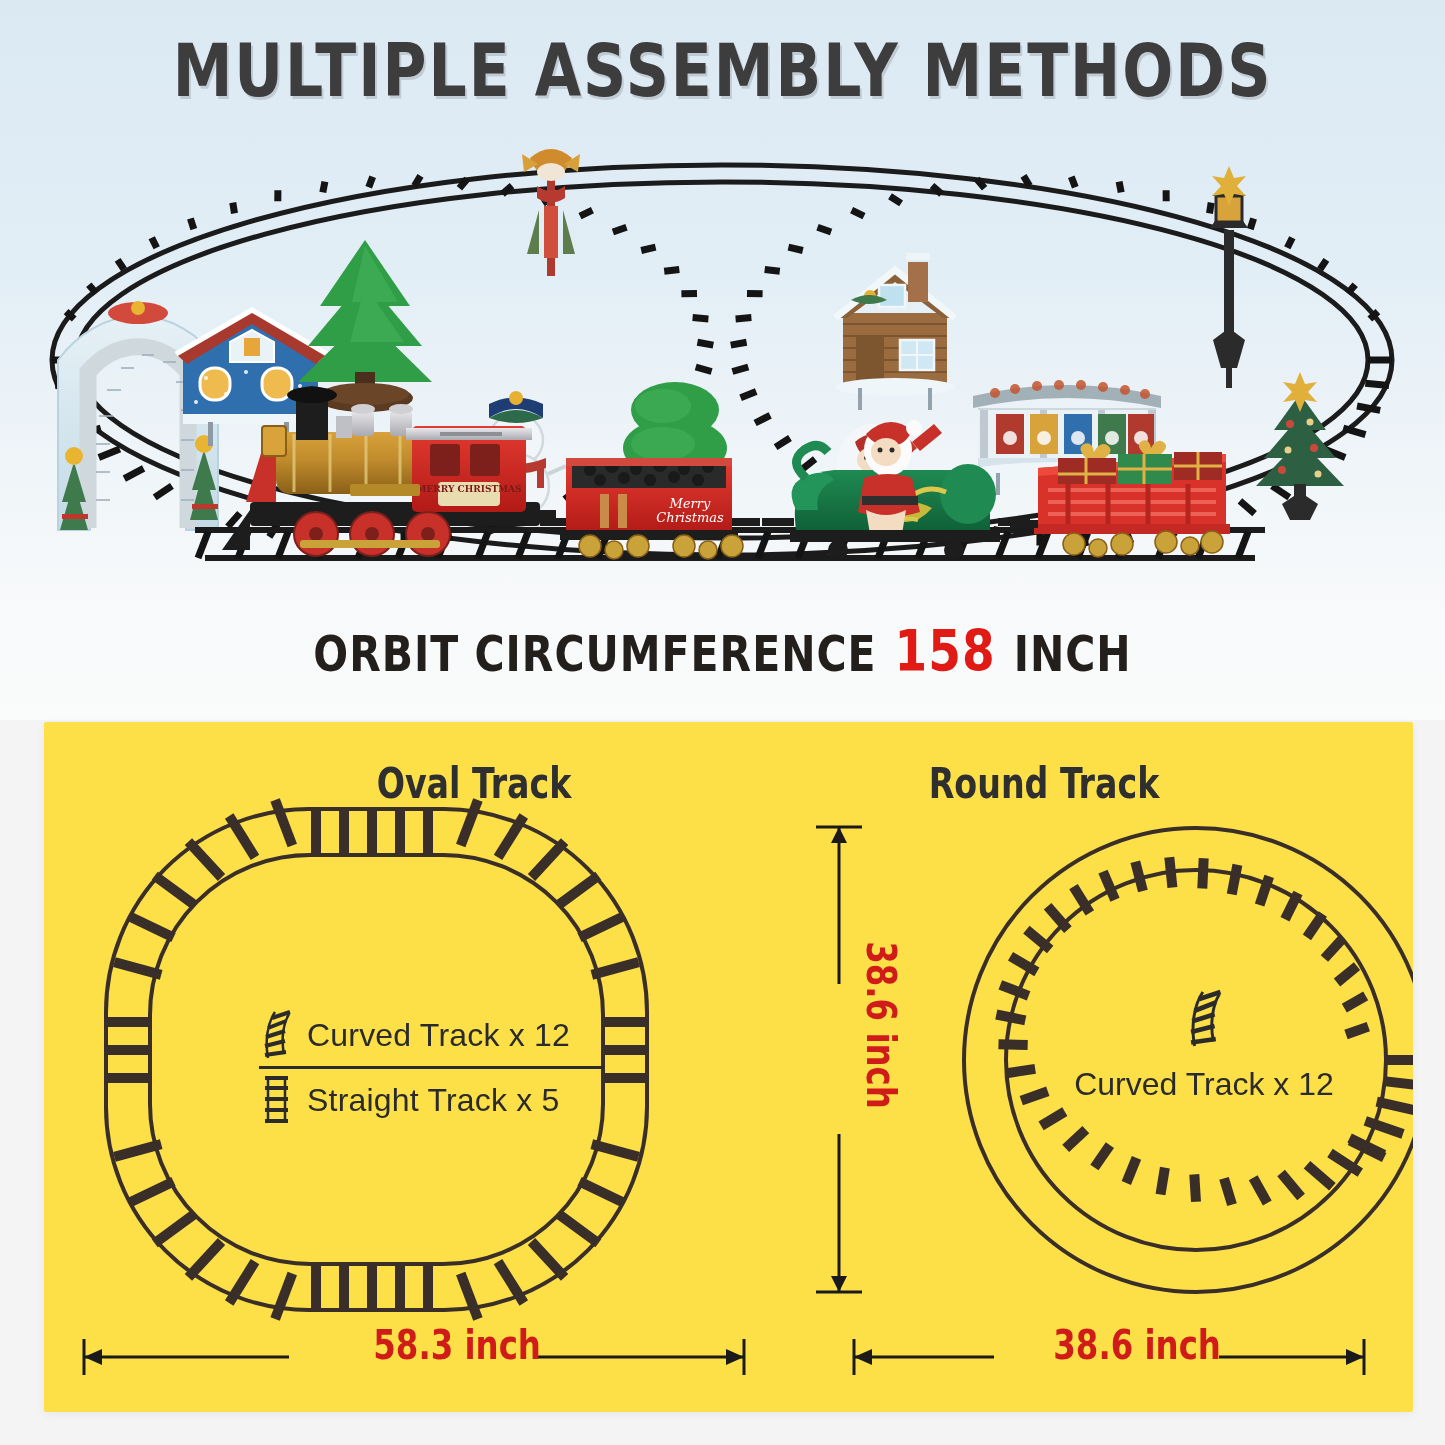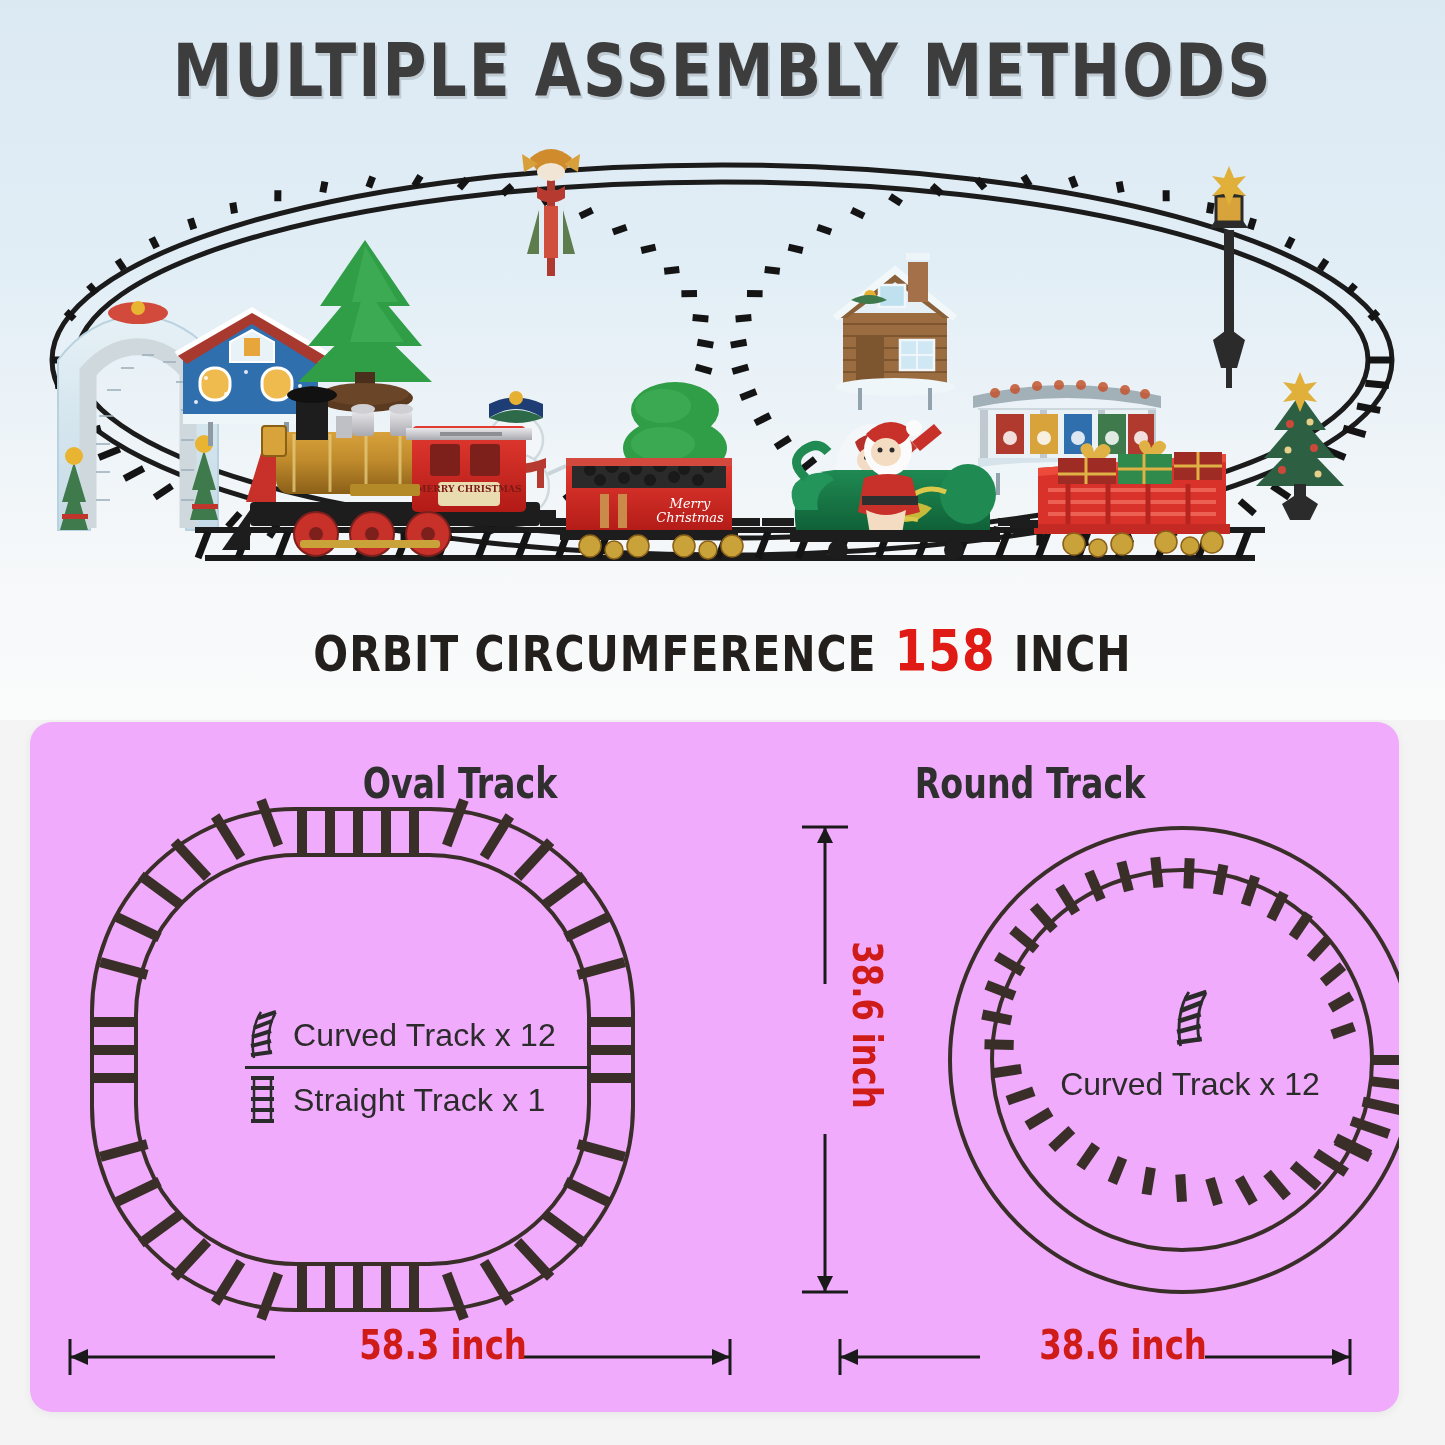--- a/index.html
+++ b/index.html
@@ -35,22 +35,22 @@
     white-space:nowrap;
   }
   .orbit-line .num{color:#e01b16;font-size:47px;margin:0 14px;}
   .orbit-line .w{margin:0 4px;}
 
   
   .scene{position:absolute;left:0;top:110px;width:1445px;height:500px;}
 
   
   .card{
-    position:absolute;left:30px;top:722px;width:1369px;height:690px;
-    background:#f0abfc;border-radius:22px;
+    position:absolute;left:44px;top:722px;width:1369px;height:690px;
+    background:#fde047;border-radius:2px;
     box-shadow:0 2px 10px rgba(0,0,0,.06);
   }
   .panel-title{
     position:absolute;top:36px;
     font-family:"DejaVu Sans Condensed","Liberation Sans",sans-serif;
     font-size:43px;font-weight:bold;color:#2f2f2f;
     text-align:center;white-space:nowrap;
     transform:scaleX(.86);
   }
   .pt-left{left:150px;width:560px;}
@@ -805,21 +805,21 @@
           <line x1="9" y1="2" x2="9" y2="48" stroke="#2b2b2b" stroke-width="2.5"></line>
           <line x1="26" y1="2" x2="26" y2="48" stroke="#2b2b2b" stroke-width="2.5"></line>
           <g stroke="#2b2b2b" stroke-width="4">
             <line x1="6" y1="46" x2="29" y2="46"></line>
             <line x1="6" y1="35" x2="29" y2="35"></line>
             <line x1="6" y1="24" x2="29" y2="24"></line>
             <line x1="6" y1="13" x2="29" y2="13"></line>
             <line x1="6" y1="3" x2="29" y2="3"></line>
           </g>
         </svg>
-        <span class="lbl">Straight Track x 1</span>
+        <span class="lbl">Straight Track x 5</span>
       </div>
     </div>
 
     <div class="legend legend-round">
       <div class="ico-wrap">
         <svg style="width:40px;height:62px" viewBox="0 0 34 50">
           <path d="M9 48 C6 32 8 14 16 2" fill="none" stroke="#2b2b2b" stroke-width="2.5"></path>
           <path d="M25 44 C22 30 24 14 30 4" fill="none" stroke="#2b2b2b" stroke-width="2.5"></path>
           <g stroke="#2b2b2b" stroke-width="4">
             <line x1="6" y1="45" x2="27" y2="42"></line>

